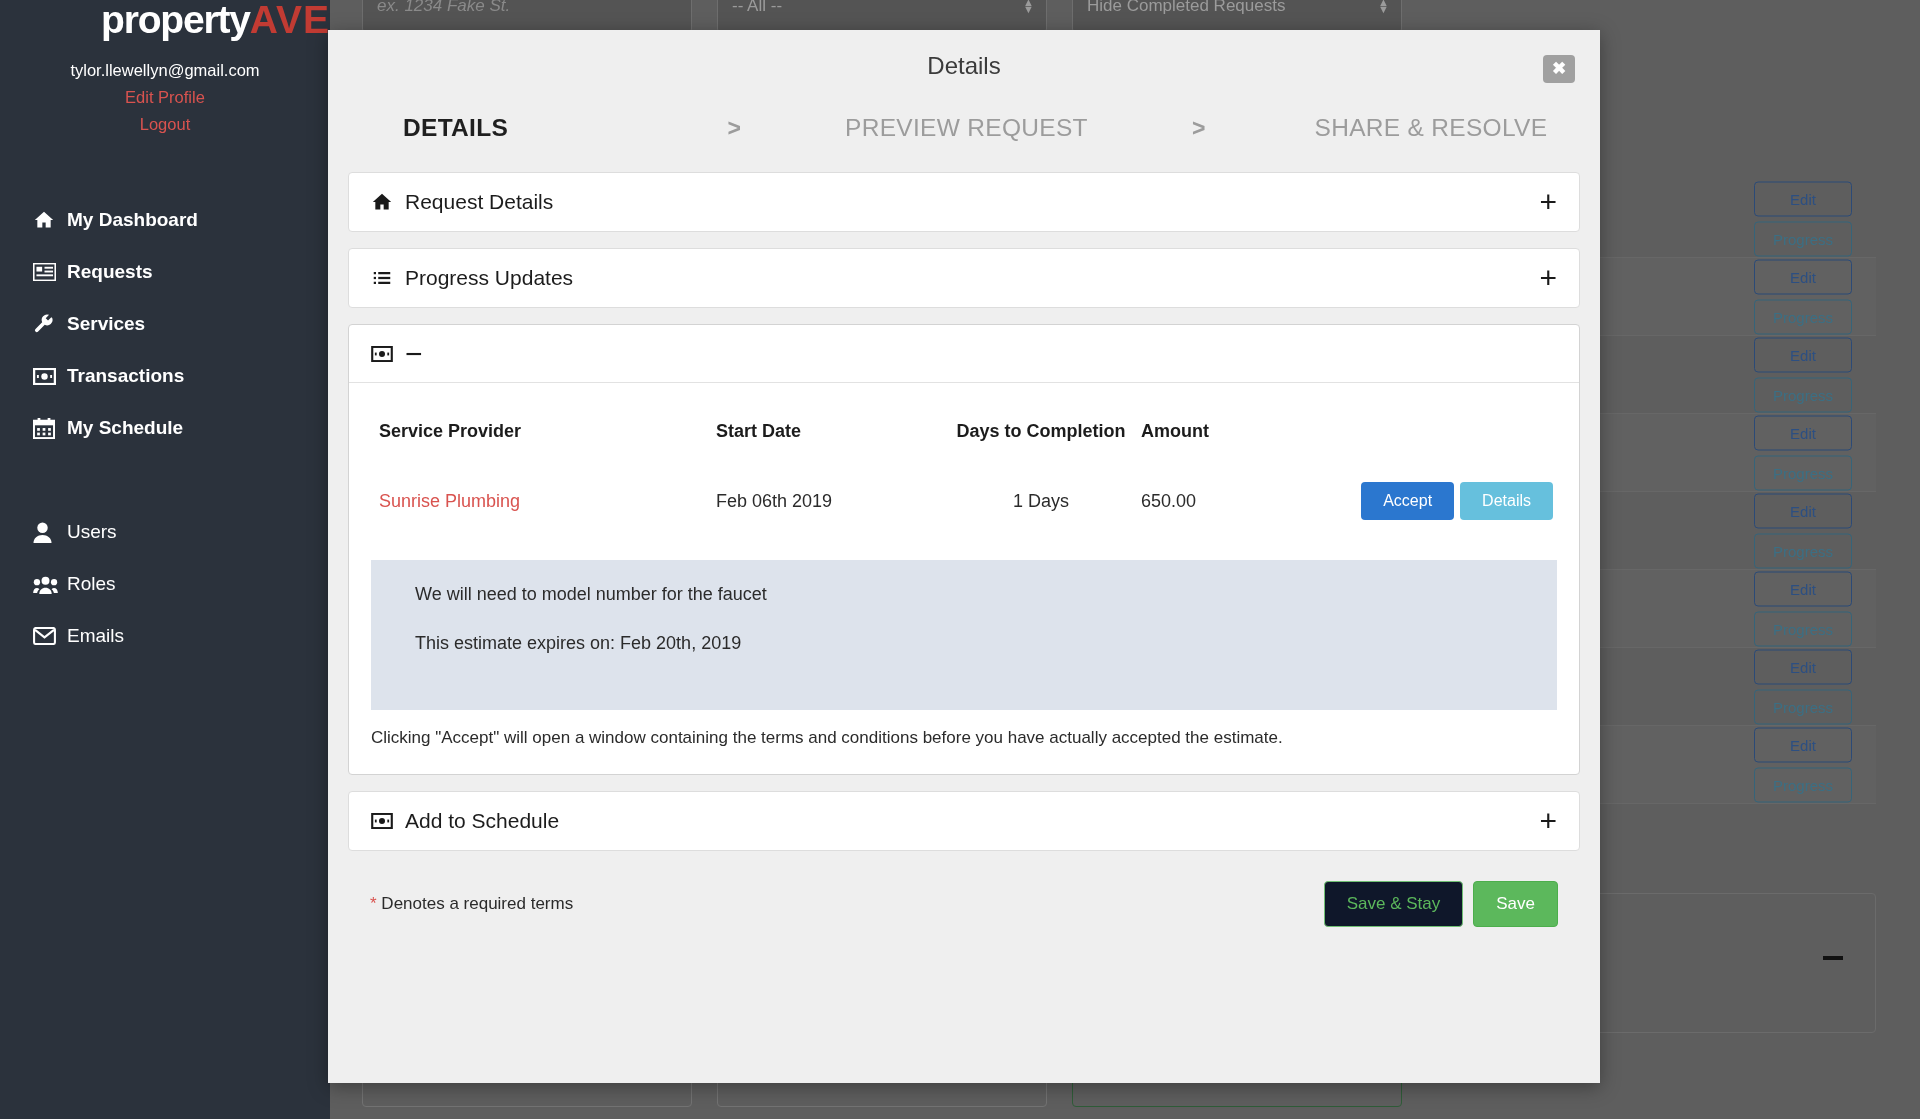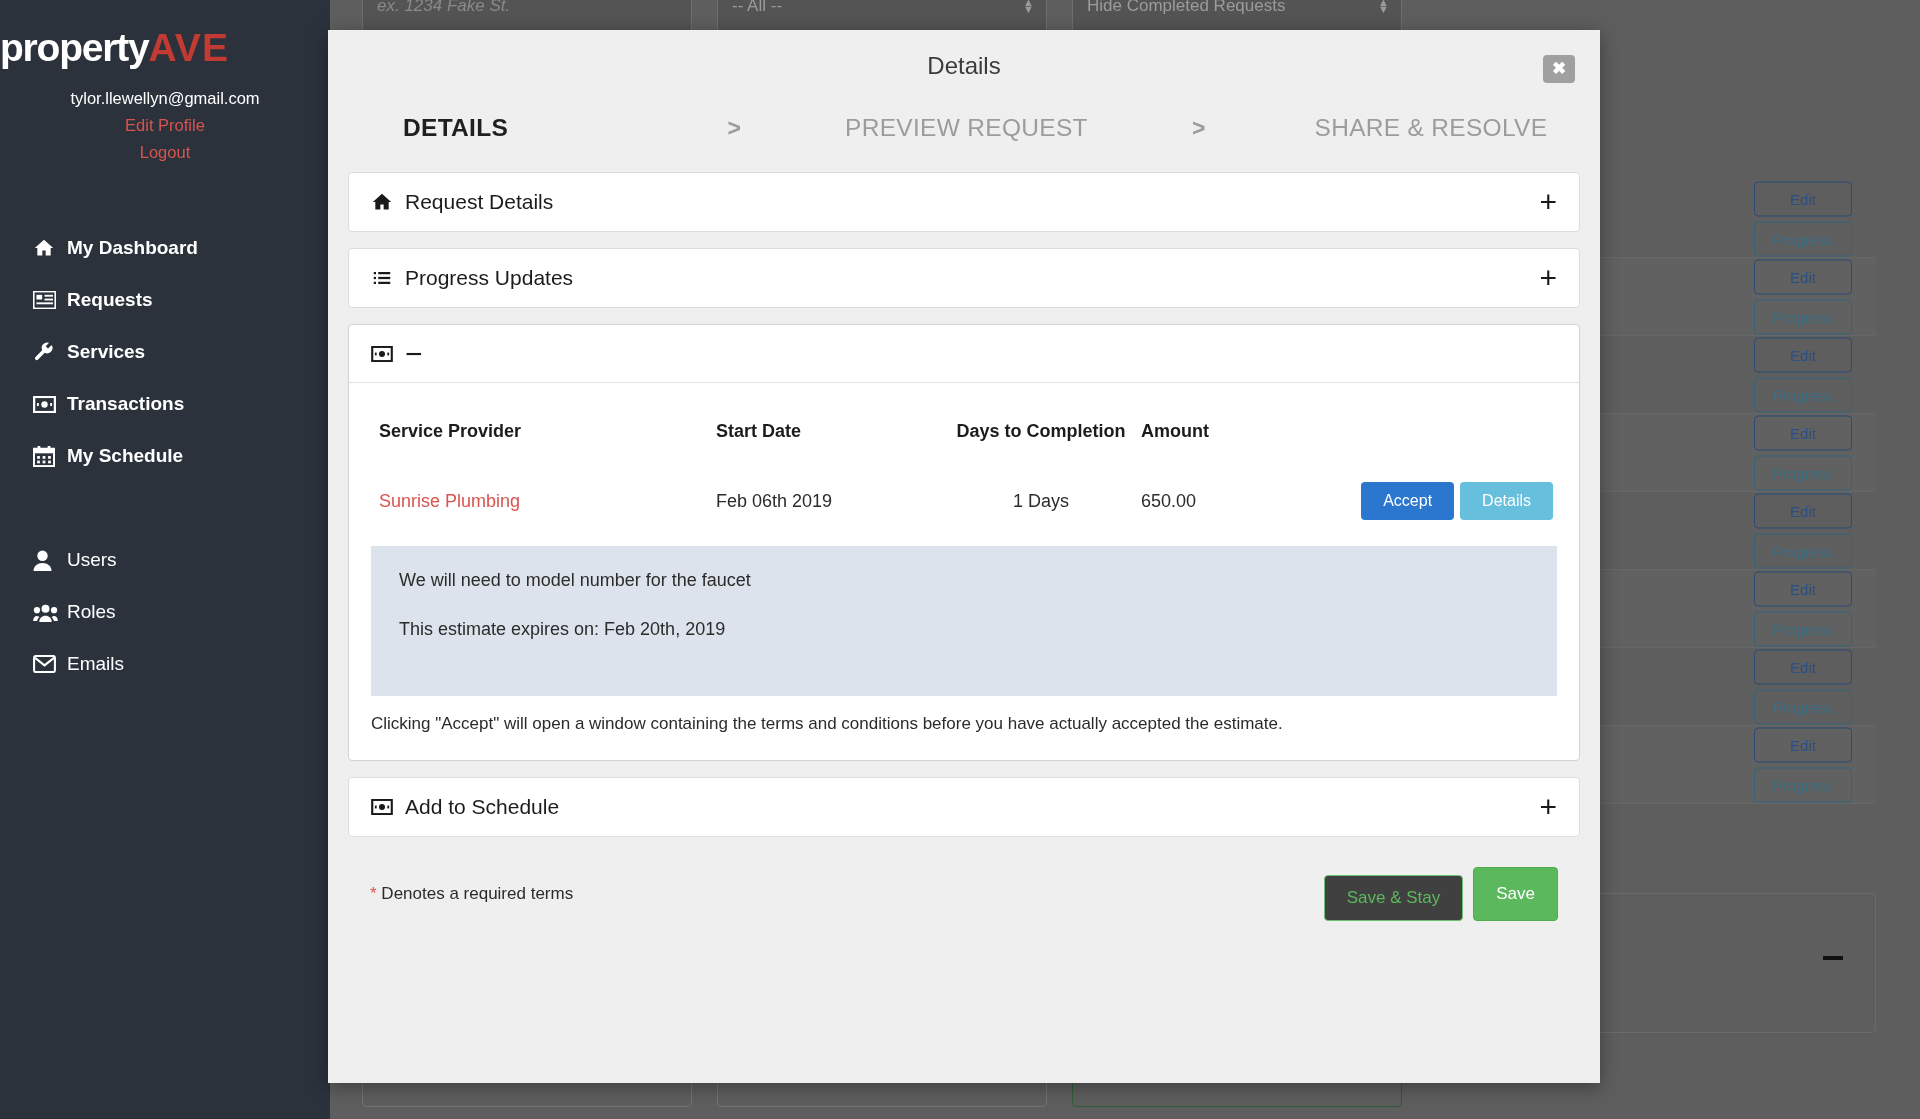--- a/index.html
+++ b/index.html
@@ -13,22 +13,21 @@
   #root { position: relative; width: 1732px; height: 1119px; }
 
   
   #sidebar {
     position: absolute; left: 0; top: 0;
     width: 330px; height: 1119px;
     background: #2b323c;
     z-index: 5;
   }
   #logo {
-    text-align: left;
-    padding-top: 28px;
+    text-align: right;
     font-size: 39px;
     font-weight: 700;
     letter-spacing: -1.2px;
     line-height: 1;
   }
   #logo .lw { color: #ffffff; }
   #logo .la { color: #c23b33; letter-spacing: 1px; }
   #user-email {
     text-align: center;
     color: #ffffff;
@@ -268,48 +267,47 @@
     border: none; border-radius: 4px;
     padding: 10px 22px; font-size: 16px; cursor: pointer;
   }
   .btn-details {
     background: #66c0dd; color: #fff;
     border: none; border-radius: 4px;
     padding: 10px 22px; font-size: 16px; cursor: pointer;
   }
   .est-note {
     background: #dde3ec;
-    padding: 24px 28px 28px 28px;
-    margin-top: 2px;
+    padding: 24px 28px 28px 44px;
+    margin-top: 16px;
     min-height: 124px;
   }
   .est-note p { font-size: 18px; color: #2b2b2b; margin-bottom: 28px; }
   .est-foot {
     font-size: 17px; color: #2b2b2b;
     padding: 18px 0 6px 0;
   }
 
   #modal-footer {
     display: flex;
     align-items: center;
     justify-content: space-between;
     padding: 14px 22px 0 22px;
   }
   #required-note { font-size: 17px; color: #2b2b2b; }
   #required-note .star { color: #d9534f; }
   .footer-btns { display: flex; gap: 10px; }
   .btn-save-stay {
-    background: #404040;
+    background: #0f172a;
     border: 1px solid #6fbf73;
     color: #5cb85c;
     border-radius: 4px;
     padding: 12px 22px;
     font-size: 17px;
     cursor: pointer;
-    margin-top: 8px;
   }
   .btn-save {
     background: #5cb85c;
     border: 1px solid #4cae4c;
     color: #ffffff;
     border-radius: 4px;
     padding: 12px 22px;
     font-size: 17px;
     cursor: pointer;
   }

